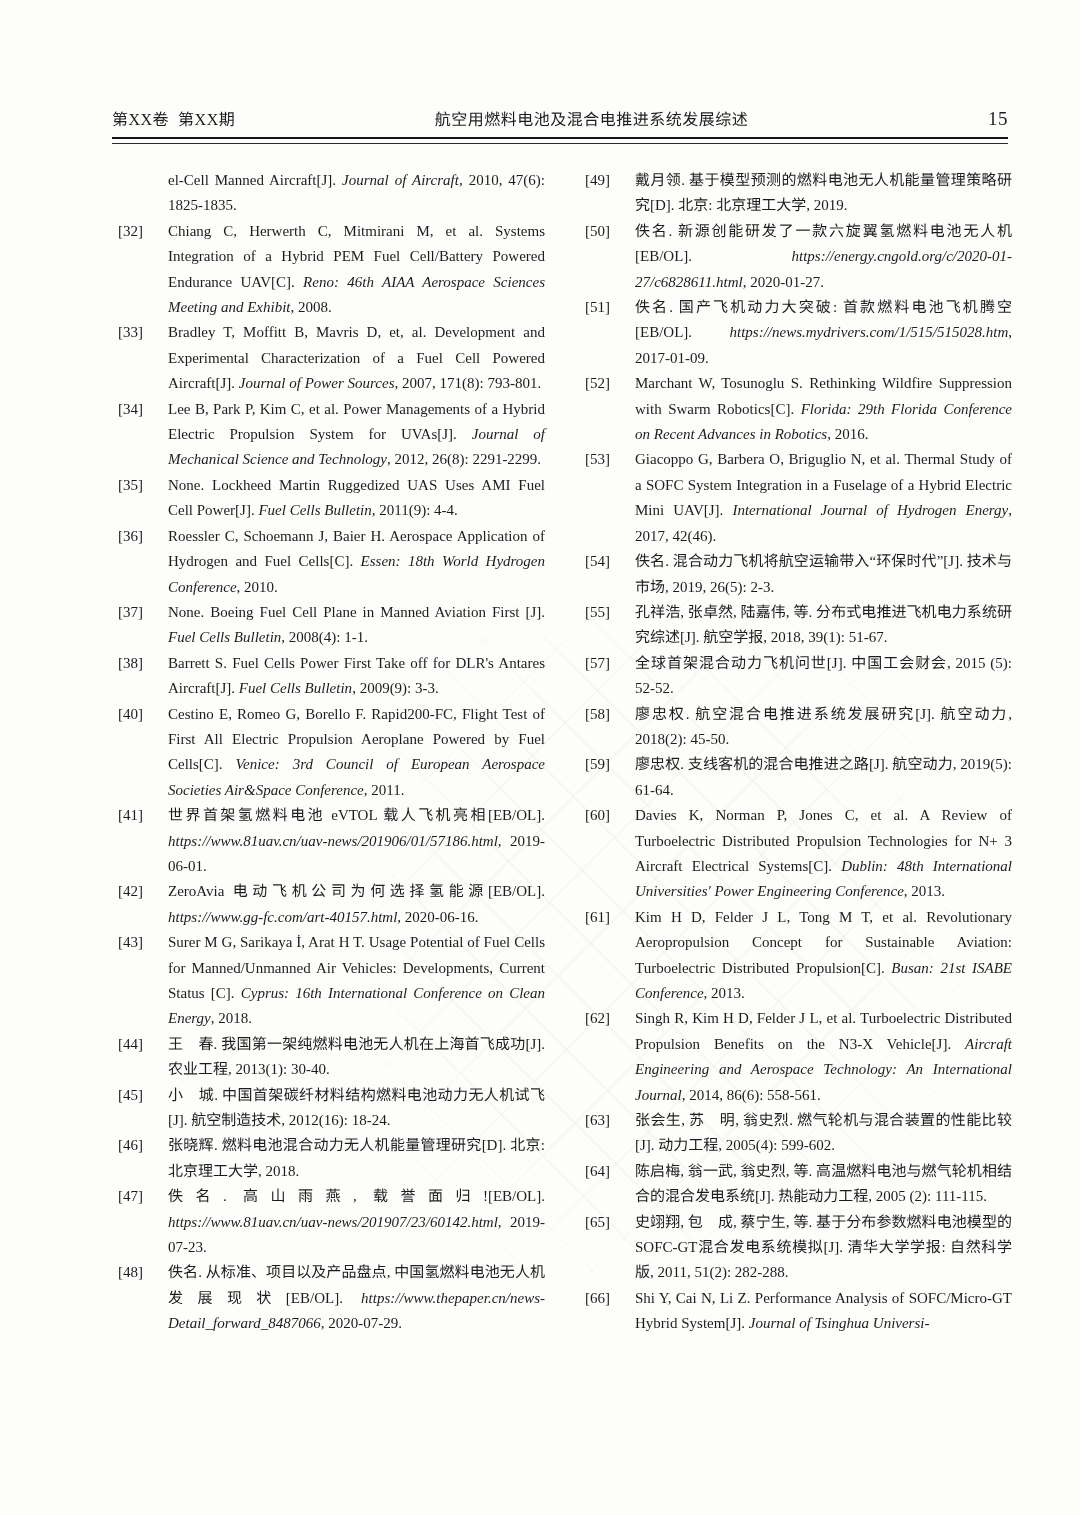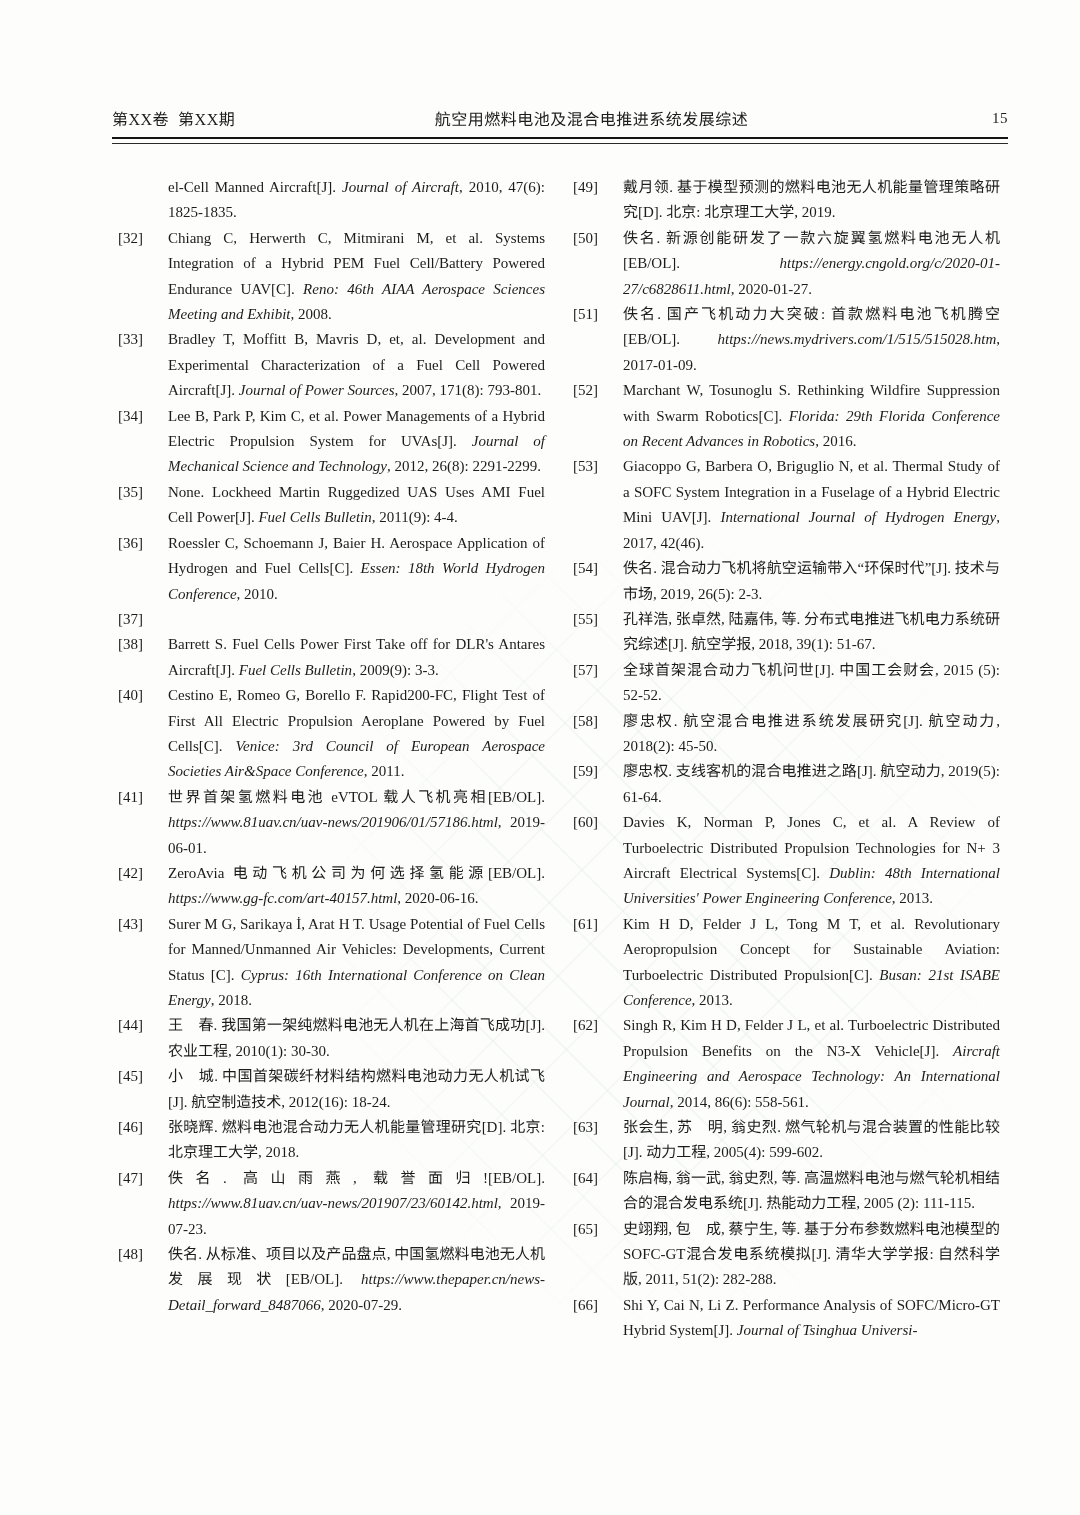--- a/index.html
+++ b/index.html
@@ -42,45 +42,44 @@
     -webkit-mask-image: radial-gradient(ellipse 55% 55% at 50% 45%, #000 45%, transparent 78%);
     mask-image: radial-gradient(ellipse 55% 55% at 50% 45%, #000 45%, transparent 78%);
     pointer-events: none;
   }
   .page-header {
     position: absolute;
     left: 112px;
     top: 106px;
     width: 896px;
     display: flex;
-    align-items: center;
+    align-items: flex-end;
     font-size: 16px;
     letter-spacing: 0.5px;
     gap: 47px;
   }
   .header-left  { white-space: pre; }
   .header-title { flex: 1; text-align: center; }
-  .header-page  { width: 60px; text-align: right; font-size: 15px; }
+  .header-page  { width: 60px; text-align: right; font-size: 19px; }
   .header-rule {
     position: absolute;
     left: 112px;
     top: 137px;
     width: 896px;
     height: 4px;
     border-top: 2.5px solid #141414;
     border-bottom: 1.5px solid #2a2a2a;
   }
   .columns {
     position: absolute;
     left: 118px;
     top: 168px;
     width: 886px;
     display: flex;
-    gap: 28px;
-    margin-top: 7px;
+    gap: 40px;
   }
   .col {
     width: 427px;
     flex: none;
   }
   .ref {
     display: flex;
     font-size: 15px;
     line-height: 25.4px;
   }
@@ -133,20 +132,21 @@
         <div class="ref">
           <div class="ref-num">[35]</div>
           <div class="ref-text"><span>None. Lockheed Martin Ruggedized UAS Uses AMI Fuel Cell Power[J]. </span><span class="it">Fuel Cells Bulletin</span><span>, 2011(9): 4-4.</span></div>
         </div>
         <div class="ref">
           <div class="ref-num">[36]</div>
           <div class="ref-text"><span>Roessler C, Schoemann J, Baier H. Aerospace Application of Hydrogen and Fuel Cells[C]. </span><span class="it">Essen: 18th World Hydrogen Conference</span><span>, 2010.</span></div>
         </div>
         <div class="ref">
           <div class="ref-num">[37]</div>
+          <div class="ref-text"><span>None. Boeing Fuel Cell Plane in Manned Aviation First [J]. </span><span class="it">Fuel Cells Bulletin</span><span>, 2008(4): 1-1.</span></div>
         </div>
         <div class="ref">
           <div class="ref-num">[38]</div>
           <div class="ref-text"><span>Barrett S. Fuel Cells Power First Take off for DLR's Antares Aircraft[J]. </span><span class="it">Fuel Cells Bulletin</span><span>, 2009(9): 3-3.</span></div>
         </div>
         <div class="ref">
           <div class="ref-num">[40]</div>
           <div class="ref-text"><span>Cestino E, Romeo G, Borello F. Rapid200-FC, Flight Test of First All Electric Propulsion Aeroplane Powered by Fuel Cells[C]. </span><span class="it">Venice: 3rd Council of European Aerospace Societies Air&amp;Space Conference</span><span>, 2011.</span></div>
         </div>
         <div class="ref">
@@ -156,21 +156,21 @@
         <div class="ref">
           <div class="ref-num">[42]</div>
           <div class="ref-text"><span>ZeroAvia 电动飞机公司为何选择氢能源[EB/OL]. </span><span class="it">https://www.gg-fc.com/art-40157.html</span><span>, 2020-06-16.</span></div>
         </div>
         <div class="ref">
           <div class="ref-num">[43]</div>
           <div class="ref-text"><span>Surer M G, Sarikaya İ, Arat H T. Usage Potential of Fuel Cells for Manned/Unmanned Air Vehicles: Developments, Current Status [C]. </span><span class="it">Cyprus: 16th International Conference on Clean Energy</span><span>, 2018.</span></div>
         </div>
         <div class="ref">
           <div class="ref-num">[44]</div>
-          <div class="ref-text"><span>王　春. 我国第一架纯燃料电池无人机在上海首飞成功[J]. 农业工程, 2010(1): 30-30.</span></div>
+          <div class="ref-text"><span>王　春. 我国第一架纯燃料电池无人机在上海首飞成功[J]. 农业工程, 2013(1): 30-40.</span></div>
         </div>
         <div class="ref">
           <div class="ref-num">[45]</div>
           <div class="ref-text"><span>小　城. 中国首架碳纤材料结构燃料电池动力无人机试飞[J]. 航空制造技术, 2012(16): 18-24.</span></div>
         </div>
         <div class="ref">
           <div class="ref-num">[46]</div>
           <div class="ref-text"><span>张晓辉. 燃料电池混合动力无人机能量管理研究[D]. 北京: 北京理工大学, 2018.</span></div>
         </div>
         <div class="ref">

